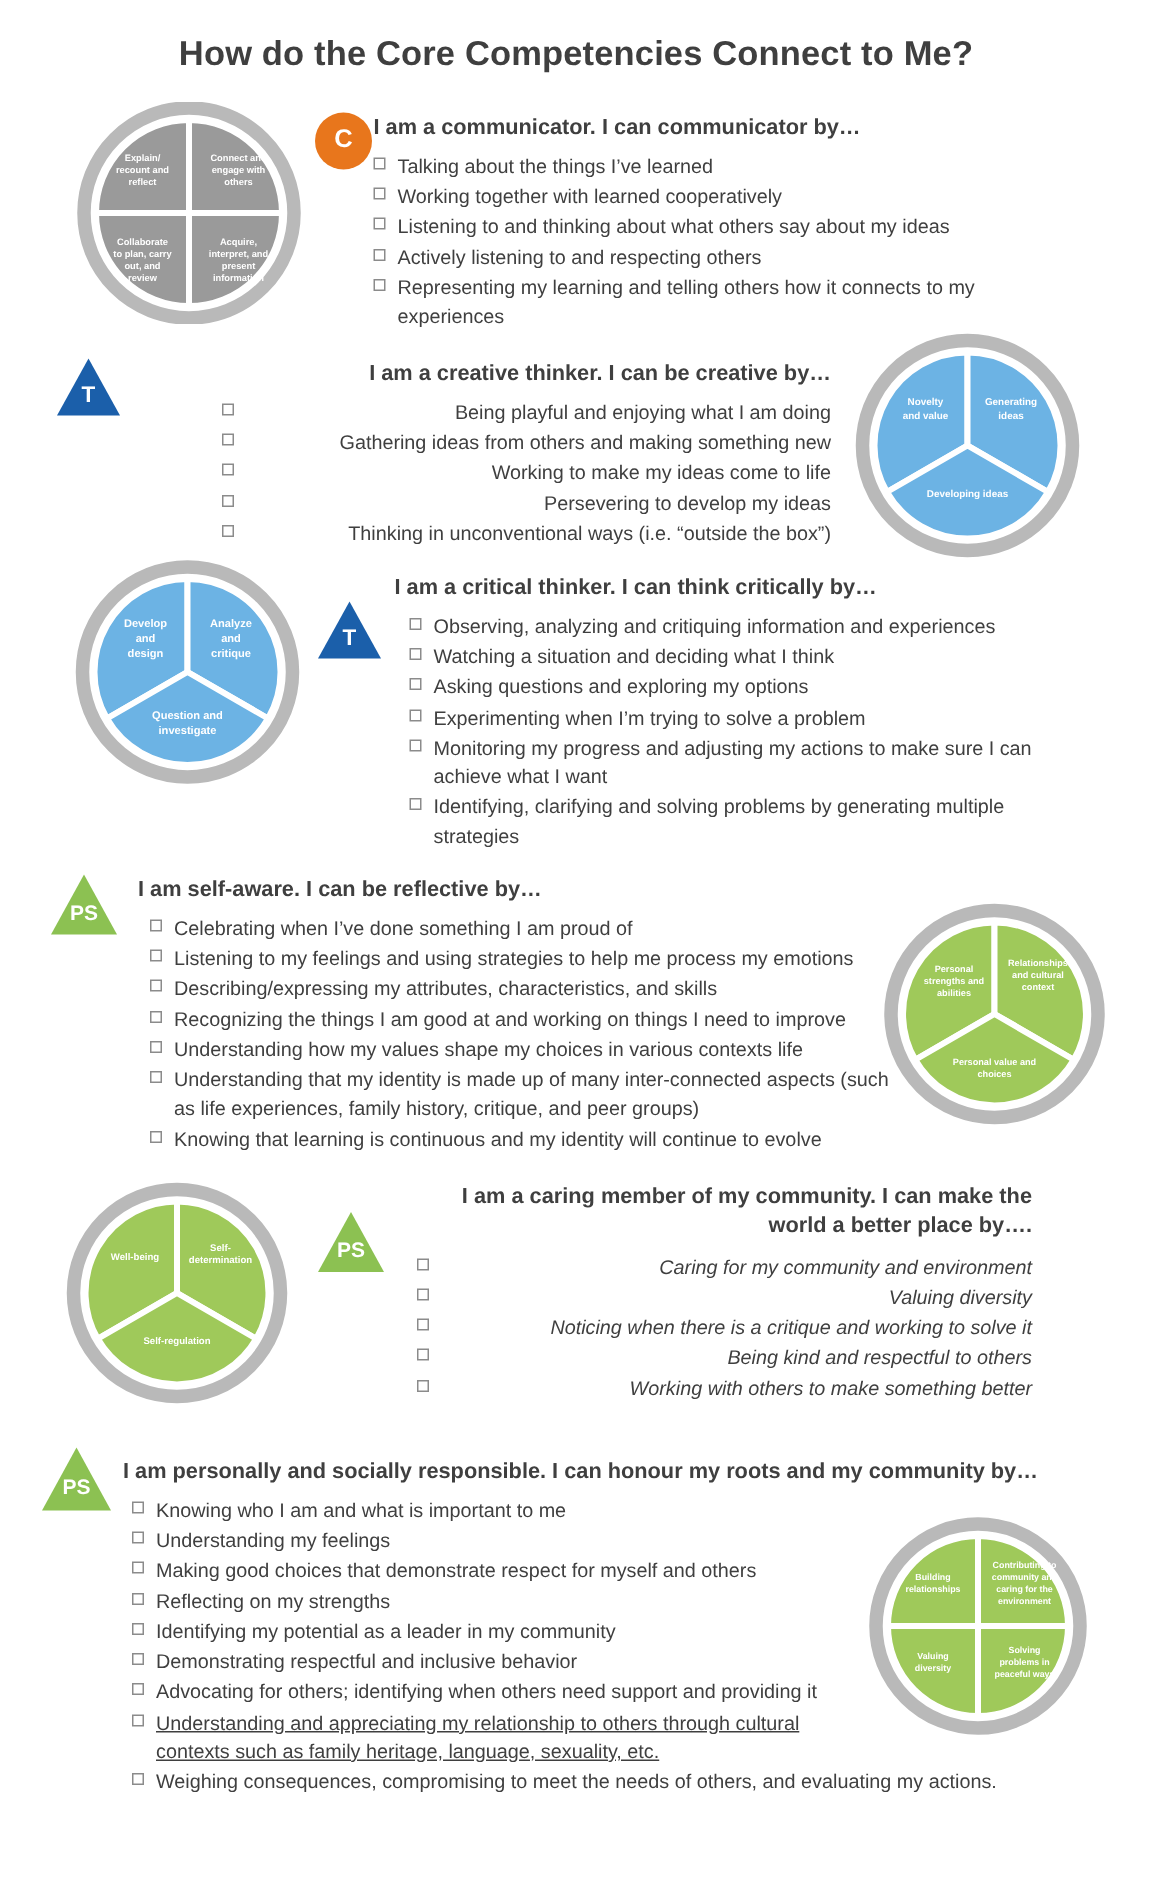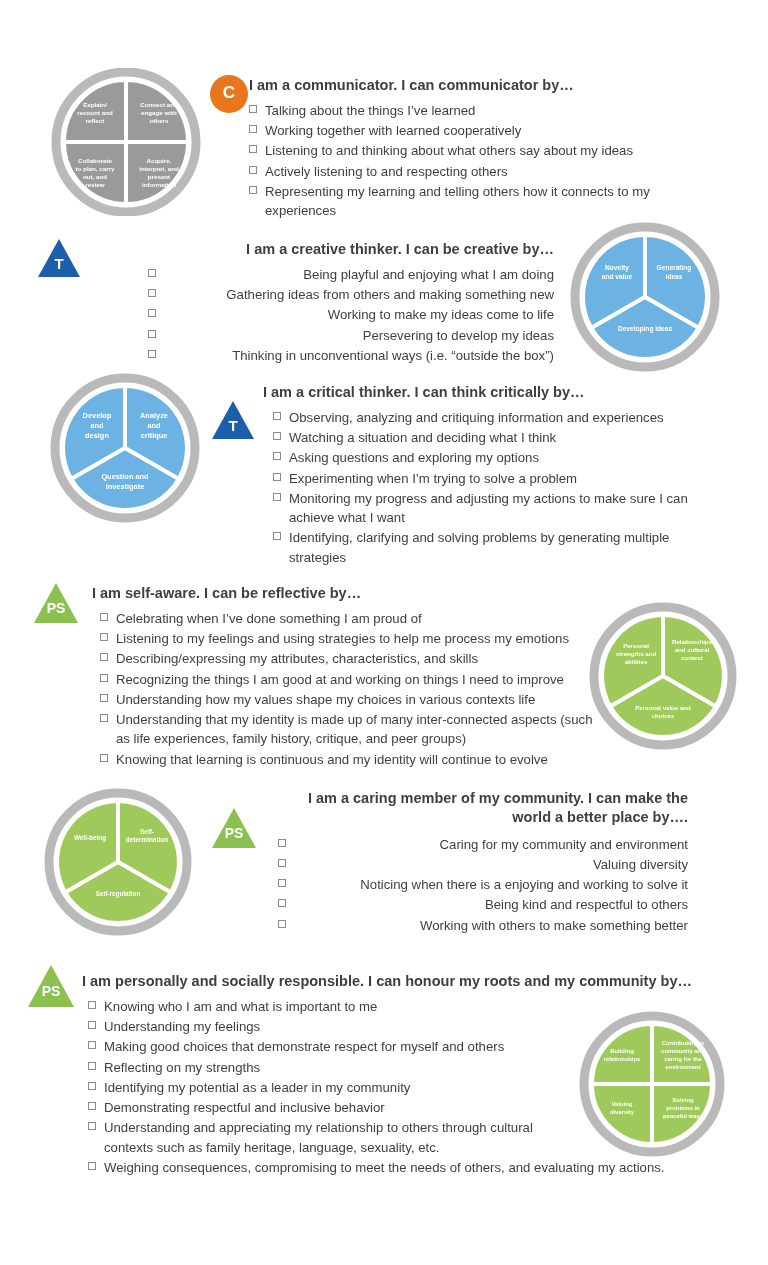--- a/index.html
+++ b/index.html
@@ -103,20 +103,21 @@
     width: 768px;
     height: 22px;
     background: #ffffff;
   }
 </style>
 </head>
 <body>
 
 <div class="page">
 
+  <h1 class="page-title">How do the Core Competencies Connect to Me?</h1>
 
   <div class="wheel gray" style="left:47px; top:68px;">
     <svg width="158" height="148" viewBox="0 0 158 148">
       <circle cx="79" cy="74" r="70" fill="none" stroke="#b9b9b9" stroke-width="9"></circle>
       <g>
         <path d="M79 74 L79 12 A62 62 0 0 0 17 74 Z" fill="#9a9a9a" stroke="#ffffff" stroke-width="4"></path>
         <path d="M79 74 L79 12 A62 62 0 0 1 141 74 Z" fill="#9a9a9a" stroke="#ffffff" stroke-width="4"></path>
         <path d="M79 74 L17 74 A62 62 0 0 0 79 136 Z" fill="#9a9a9a" stroke="#ffffff" stroke-width="4"></path>
         <path d="M79 74 L79 136 A62 62 0 0 0 141 74 Z" fill="#9a9a9a" stroke="#ffffff" stroke-width="4"></path>
       </g>
@@ -278,24 +279,24 @@
 
   <div class="badge" style="left:209px; top:805px;">
     <svg width="50" height="46" viewBox="0 0 50 46">
       <path d="M25 3 L47 43 L3 43 Z" fill="#8cc152"></path>
     </svg>
     <div class="lbl" style="top:20px; font-size:14px; width:50px;">PS</div>
   </div>
 
   <div class="section" style="left:268px; top:789px; width:420px;text-align:right;">
     <p class="heading">I am a caring member of my community. I can make the world a better place by….</p>
-    <ul class="checklist" style="padding-left:10px; margin-top:8px;">
+    <ul class="checklist" style="padding-left:10px; margin-top:8px;font-style:italic;">
       <li><span class="box"></span><span>Caring for my community and environment</span></li>
       <li><span class="box"></span><span>Valuing diversity</span></li>
-      <li><span class="box"></span><span>Noticing when there is a enjoying and working to solve it</span></li>
+      <li><span class="box"></span><span>Noticing when there is a critique and working to solve it</span></li>
       <li><span class="box"></span><span>Being kind and respectful to others</span></li>
       <li><span class="box"></span><span>Working with others to make something better</span></li>
     </ul>
   </div>
 
   <div class="badge" style="left:25px; top:962px;">
     <svg width="52" height="48" viewBox="0 0 52 48">
       <path d="M26 3 L49 45 L3 45 Z" fill="#8cc152"></path>
     </svg>
     <div class="lbl" style="top:21px; font-size:14px; width:52px;">PS</div>
@@ -303,22 +304,22 @@
 
   <div class="section" style="left:82px; top:972px; width:620px;">
     <p class="heading">I am personally and socially responsible. I can honour my roots and my community by…</p>
     <ul class="checklist" style="padding-left:6px; margin-top:6px;">
       <li><span class="box"></span><span>Knowing who I am and what is important to me</span></li>
       <li><span class="box"></span><span>Understanding my feelings</span></li>
       <li><span class="box"></span><span>Making good choices that demonstrate respect for myself and others</span></li>
       <li><span class="box"></span><span>Reflecting on my strengths</span></li>
       <li><span class="box"></span><span>Identifying my potential as a leader in my community</span></li>
       <li><span class="box"></span><span>Demonstrating respectful and inclusive behavior</span></li>
-      <li><span class="box"></span></li>
-      <li style="width:480px;"><span class="box"></span><span>Understanding and appreciating my relationship to others through cultural contexts such as family heritage, language, sexuality, etc.</span></li>
+      <li><span class="box"></span><span>Advocating for others; identifying when others need support and providing it</span></li>
+      <li style="width:480px;text-decoration:underline;"><span class="box"></span><span>Understanding and appreciating my relationship to others through cultural contexts such as family heritage, language, sexuality, etc.</span></li>
       <li><span class="box"></span><span>Weighing consequences, compromising to meet the needs of others, and evaluating my actions.</span></li>
     </ul>
   </div>
 
   <div class="wheel" style="left:571px; top:1010px;">
     <svg width="162" height="148" viewBox="0 0 162 148">
       <circle cx="81" cy="74" r="68" fill="none" stroke="#b9b9b9" stroke-width="9"></circle>
       <path d="M81 74 L81 14 A60 60 0 0 0 21 74 Z" fill="#9fc95a" stroke="#ffffff" stroke-width="4"></path>
       <path d="M81 74 L81 14 A60 60 0 0 1 141 74 Z" fill="#9fc95a" stroke="#ffffff" stroke-width="4"></path>
       <path d="M81 74 L21 74 A60 60 0 0 0 81 134 Z" fill="#9fc95a" stroke="#ffffff" stroke-width="4"></path>

